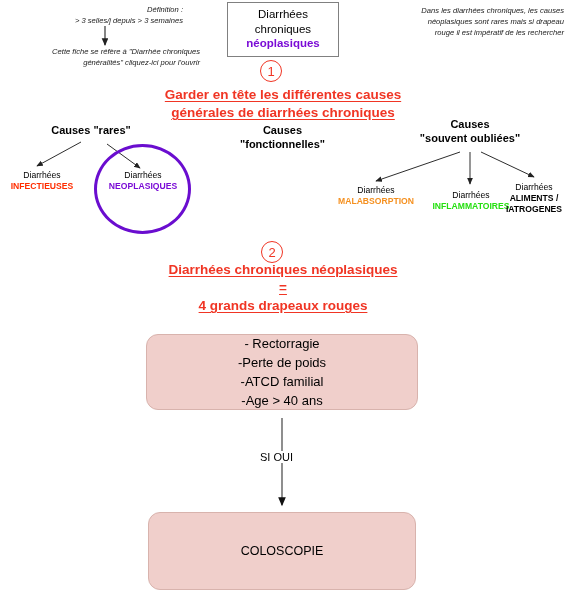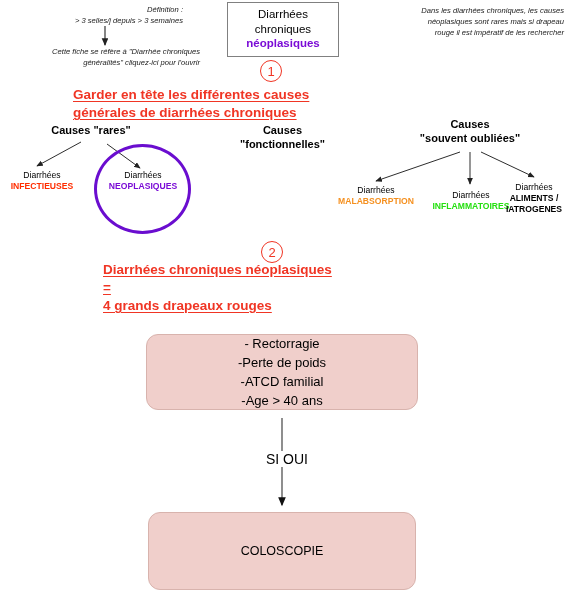--- a/index.html
+++ b/index.html
@@ -49,20 +49,21 @@
   }
   .title-box .l1, .title-box .l2 { color: #000000; }
   .title-box .l3 { color: #7a0bd6; font-weight: bold; text-align: center; }
 
   
   .sec-head {
     color: #f03524;
     font-weight: bold;
     font-size: 13.5px;
     line-height: 18px;
+    text-align: center;
     text-decoration: underline;
     text-underline-offset: 2px;
   }
   .circle-num {
     width: 22px;
     height: 22px;
     border: 1.6px solid #f03524;
     border-radius: 50%;
     color: #f03524;
     font-size: 13px;
@@ -114,25 +115,25 @@
   }
   .pink-box .lines {
     text-align: center;
     font-size: 13px;
     line-height: 19px;
     color: #000000;
   }
   .pink-box.final .lines { font-size: 12.5px; line-height: 17px; }
 
   .si-oui {
-    font-size: 14px;
+    font-size: 11px;
     color: #000000;
     background: #ffffff;
     padding: 0 2px;
-    text-align: right;
+    text-align: left;
   }
 </style>
 </head>
 <body>
 
 <div id="canvas">
 
   <svg class="overlay" viewBox="0 0 566 600">
     <defs>
       <marker id="ah" markerWidth="9" markerHeight="9" refX="6.2" refY="3" orient="auto">

